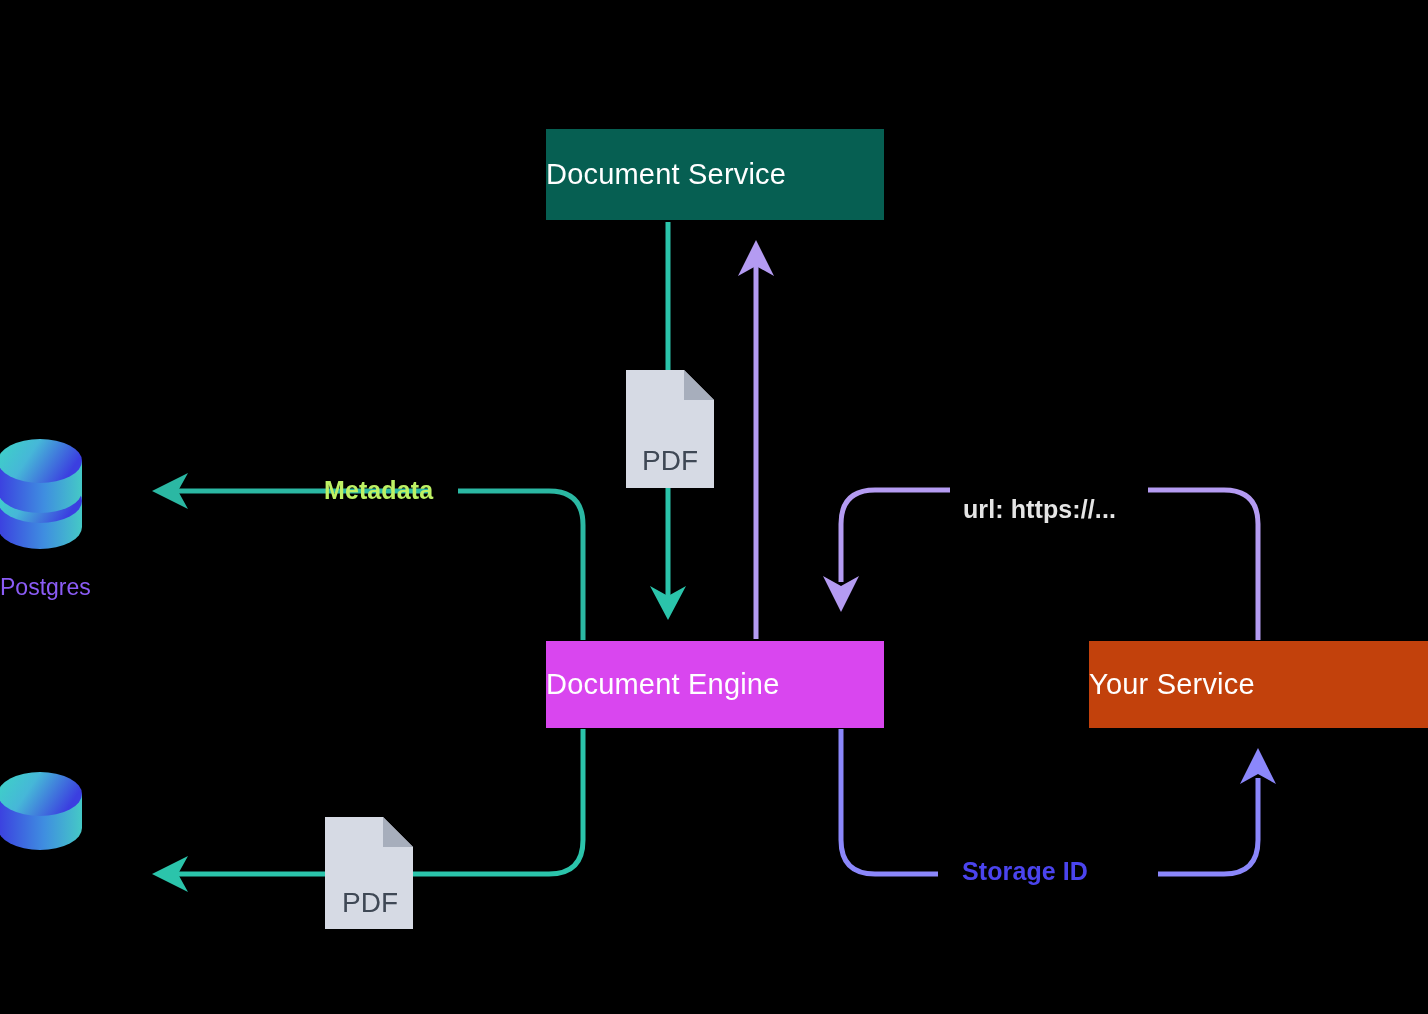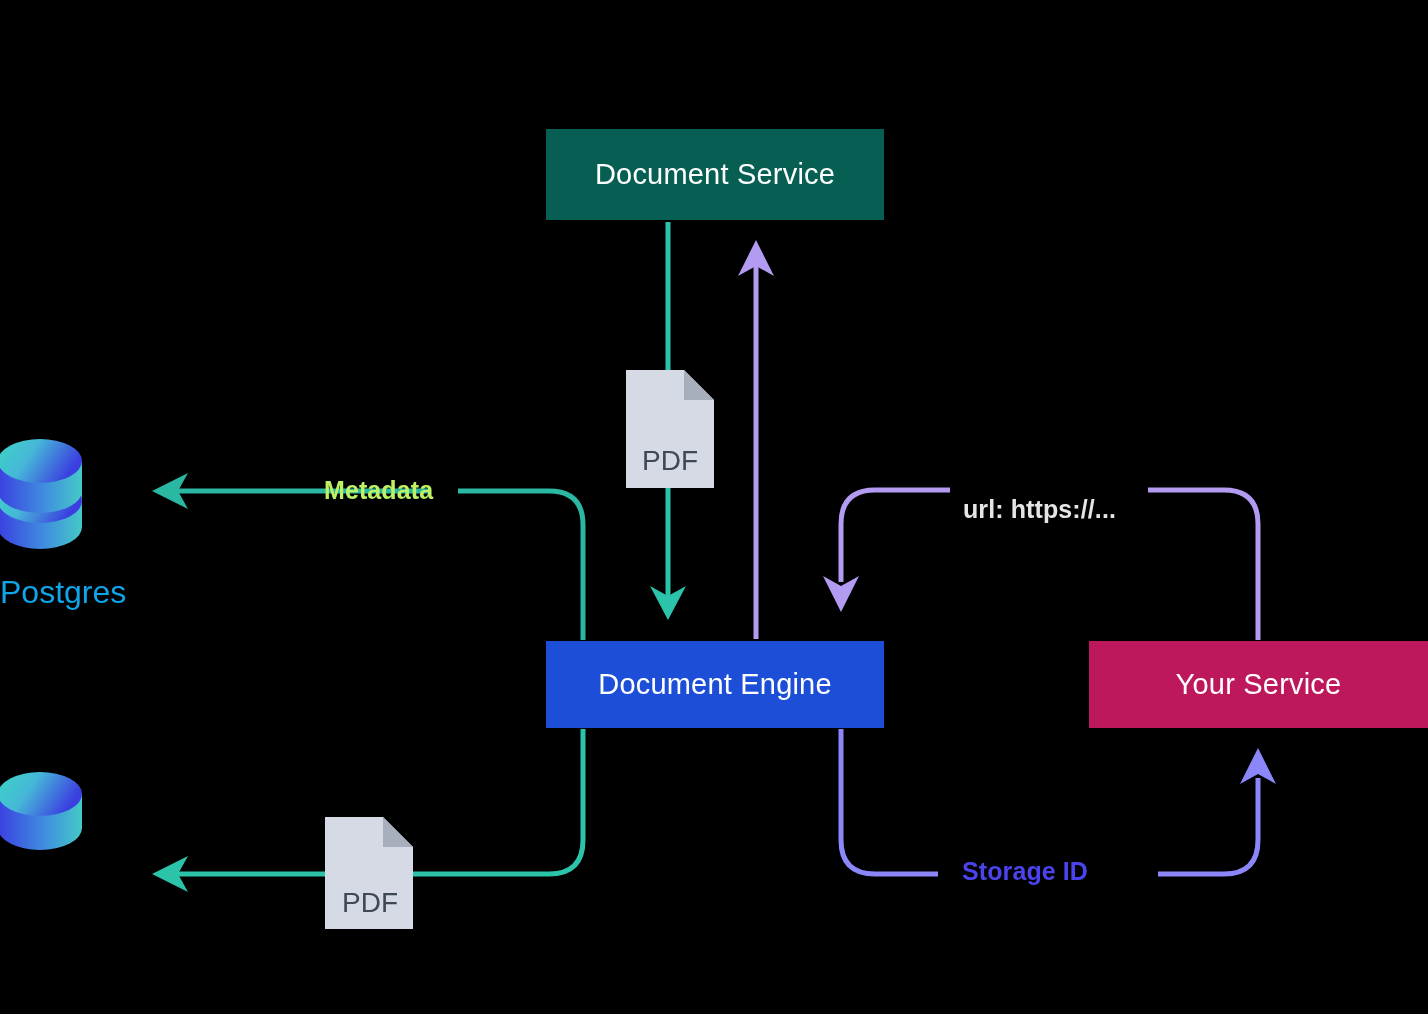--- a/index.html
+++ b/index.html
@@ -21,41 +21,40 @@
     left: 0; top: 0;
     width: 1428px;
     height: 1014px;
   }
 
   
   .node {
     position: absolute;
     display: flex;
     align-items: center;
-    justify-content: center;
     color: #ffffff;
     font-size: 29px;
     font-weight: 400;
     letter-spacing: 0.2px;
     white-space: nowrap;
   }
   #node-document-service {
     left: 546px; top: 129px;
     width: 338px; height: 91px;
     background: #065f52;
   }
   #node-document-engine {
     left: 546px; top: 641px;
     width: 338px; height: 87px;
-    background: #1d4ed8;
+    background: #d946ef;
   }
   #node-your-service {
     left: 1089px; top: 641px;
     width: 339px; height: 87px;
-    background: #be185d;
+    background: #c2410c;
   }
 
   
   .edge-label {
     position: absolute;
     font-size: 25px;
     font-weight: 700;
     white-space: nowrap;
     letter-spacing: 0.1px;
   }
@@ -67,22 +66,22 @@
     left: 963px; top: 495px;
     color: #e5e5e5;
   }
   #label-document-id {
     left: 962px; top: 857px;
     color: #4b44ee;
   }
 
   .store-label {
     position: absolute;
-    color: #0ea5e9;
-    font-size: 32px;
+    color: #8b5cf6;
+    font-size: 23px;
     font-weight: 400;
     line-height: 1.0;
     white-space: pre;
   }
   #label-postgres { left: 0px; top: 576px; }
   #label-asset-storage { left: 0px; top: 881px; line-height: 1.62; }
 </style>
 </head>
 <body>
 

